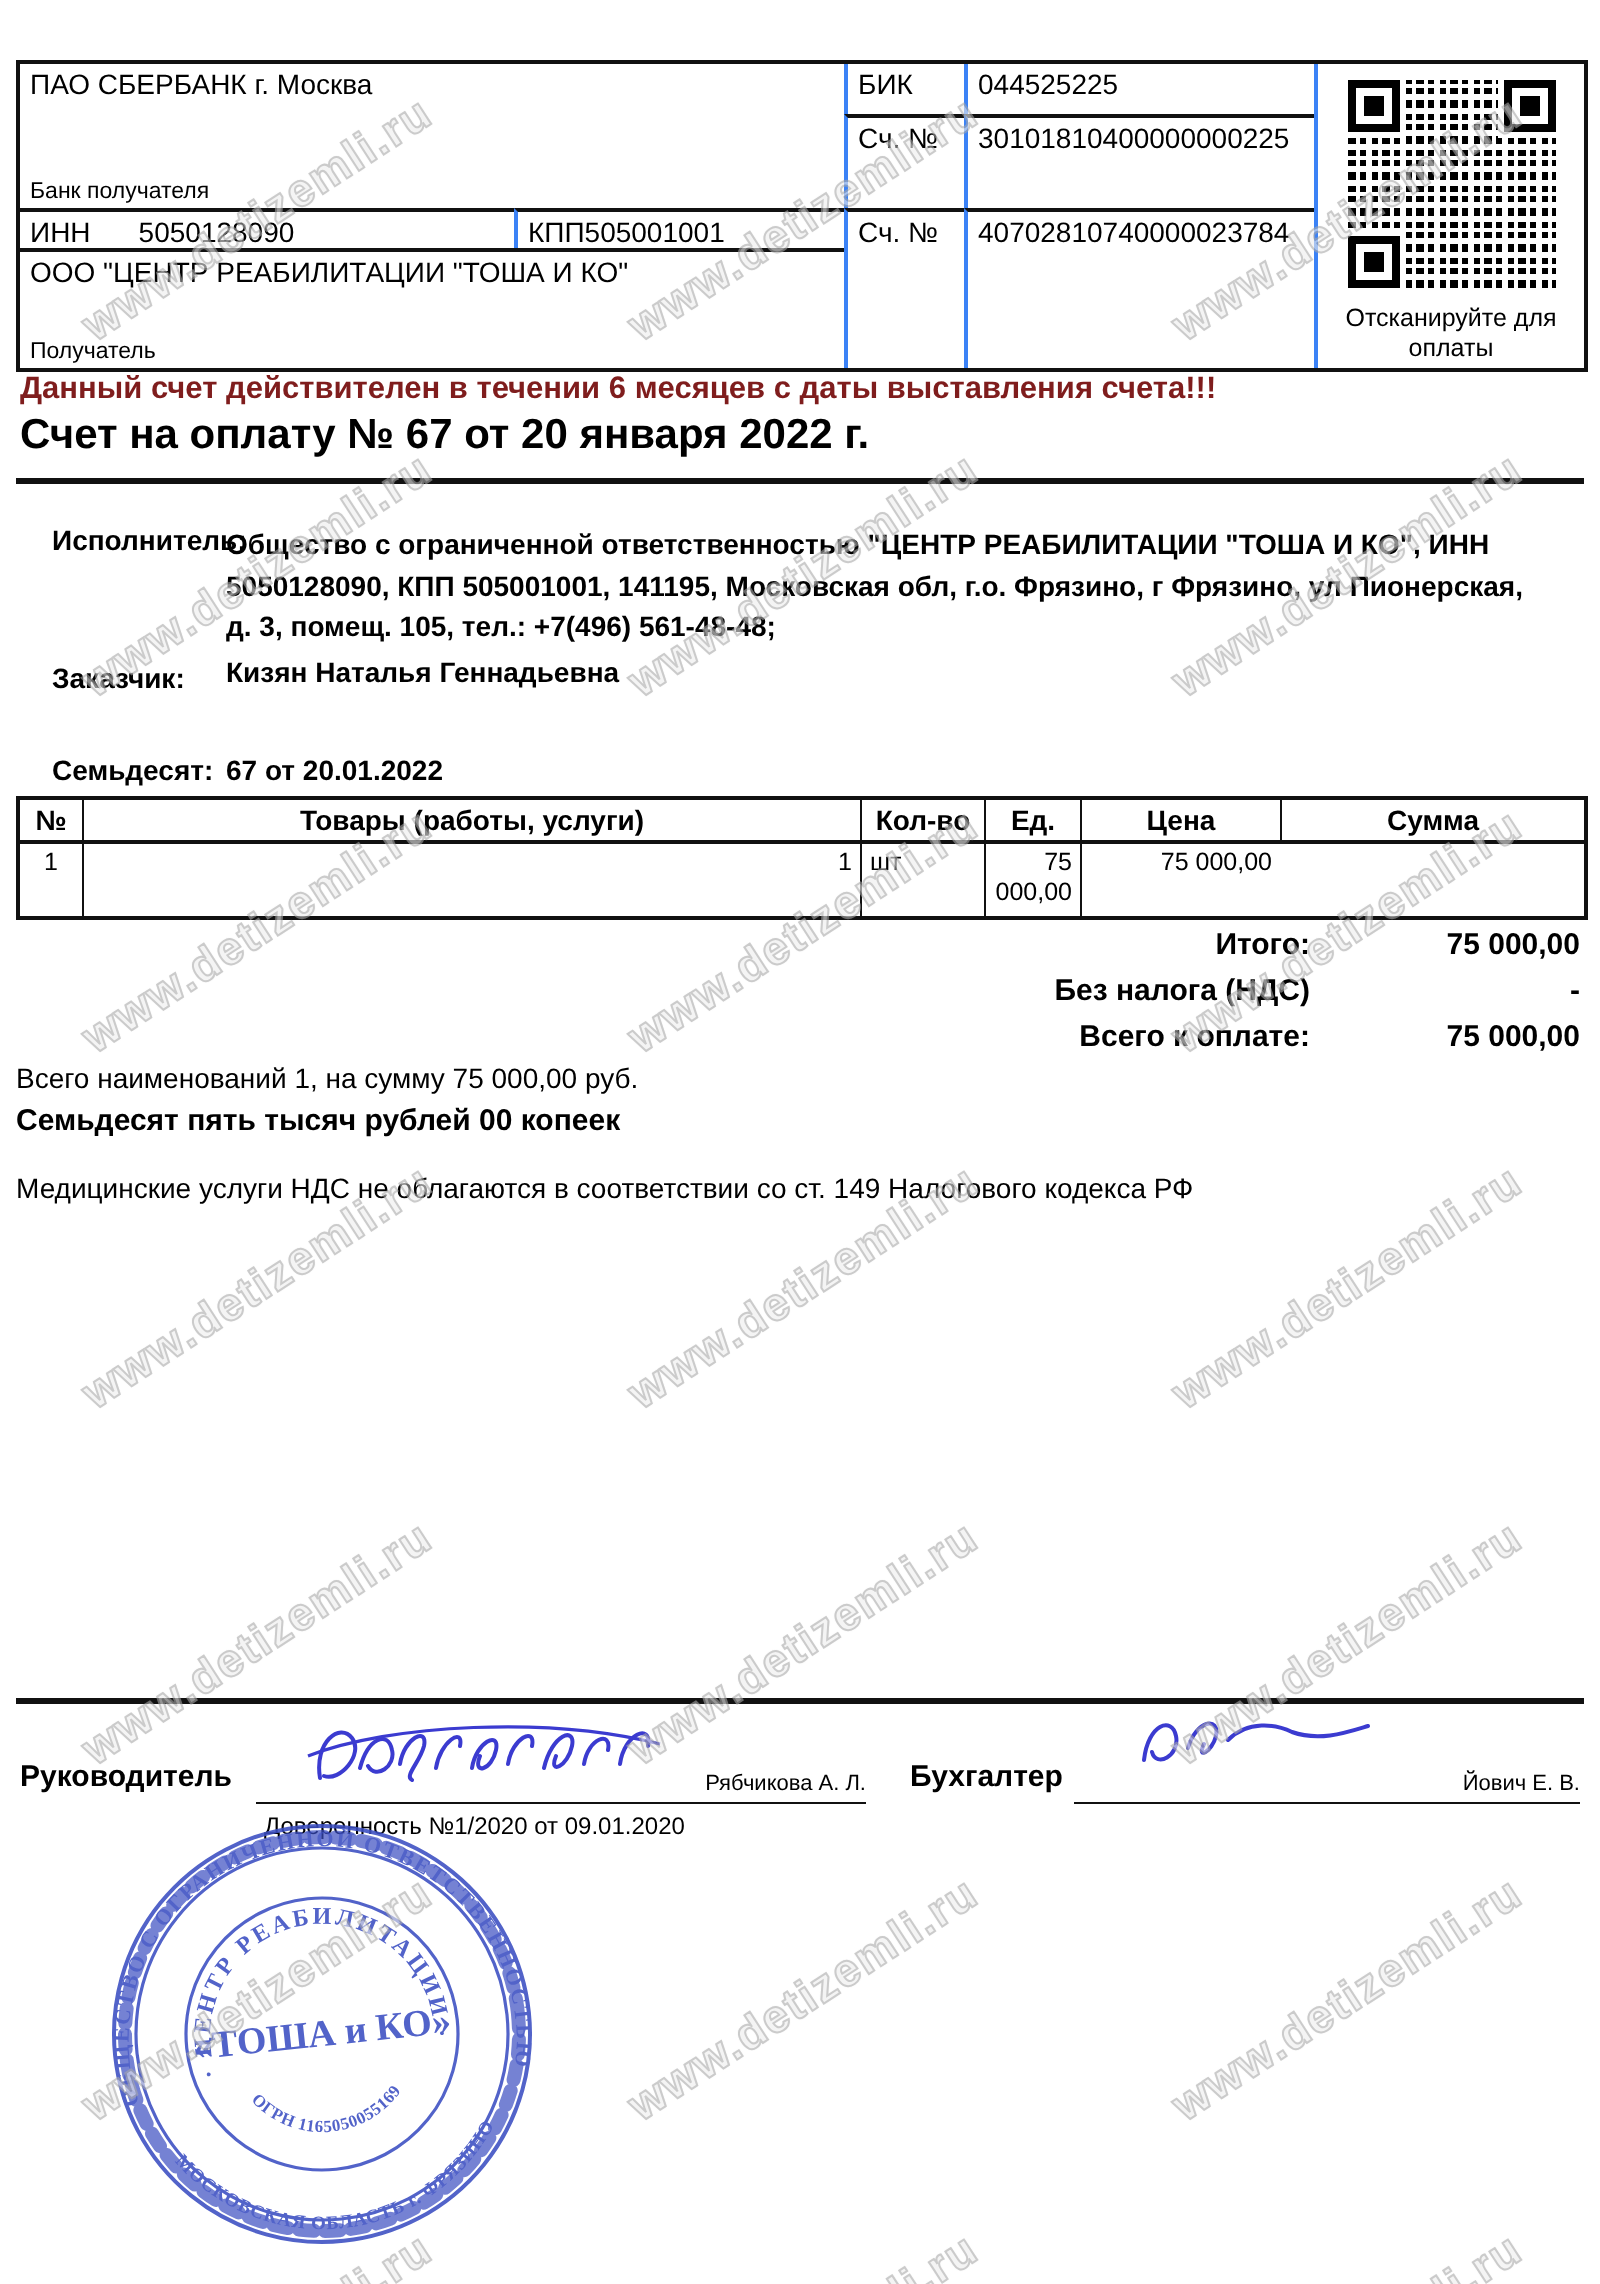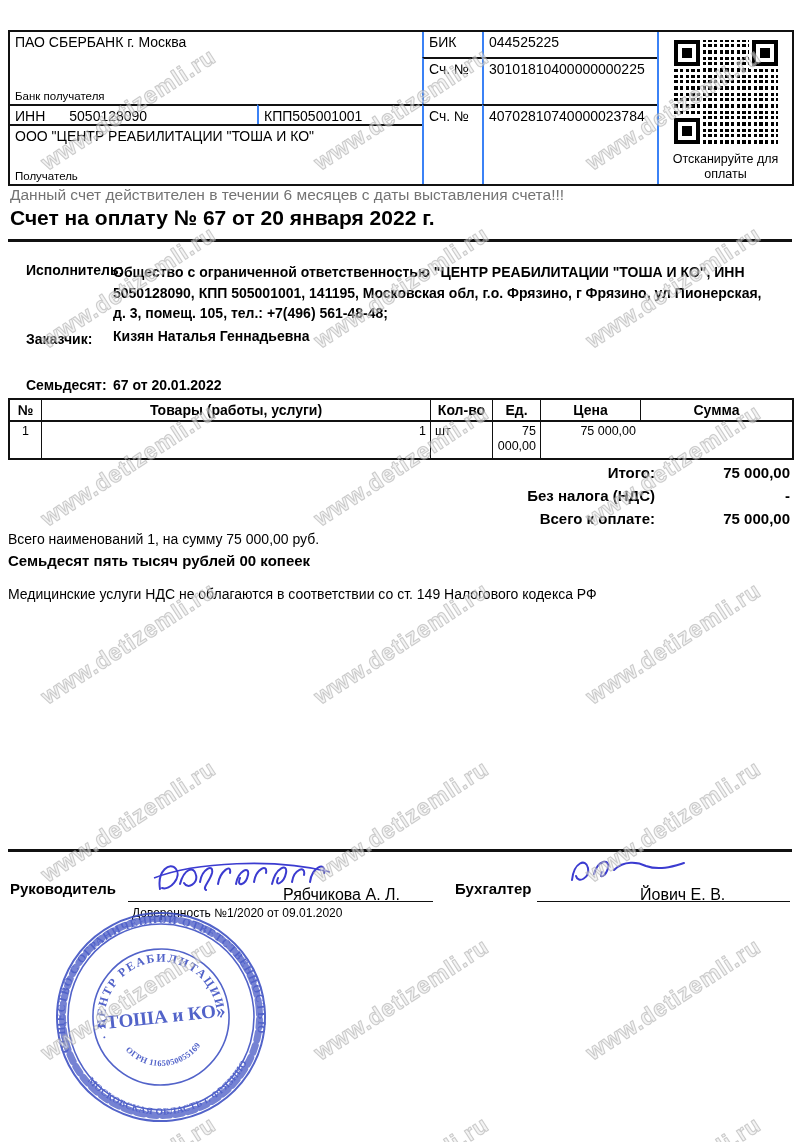--- a/index.html
+++ b/index.html
@@ -35,21 +35,21 @@
       repeating-linear-gradient(90deg,#000 0 4px,#fff 4px 6px,#000 6px 9px,#fff 9px 12px,#000 12px 15px,#fff 15px 17px),
       repeating-linear-gradient(0deg,#000 0 4px,#fff 4px 7px,#000 7px 10px,#fff 10px 12px,#000 12px 15px,#fff 15px 18px);
     background-blend-mode:lighten;}
   .qr-finder{position:absolute;width:18px;height:18px;border:4px solid #000;background:#fff;
     box-shadow:0 0 0 3px #fff;display:flex;align-items:center;justify-content:center;}
   .qr-finder>div{width:10px;height:10px;background:#000;}
   .qr-f-tl{left:4px;top:4px;} .qr-f-tr{right:4px;top:4px;} .qr-f-bl{left:4px;bottom:4px;}
   .qr-caption{font-size:12.5px;line-height:15px;width:112px;margin:1px auto;}
 
   
-  .warning{position:absolute;left:10px;top:186px;font-size:15.5px;font-weight:normal;color:#737373;z-index:2;}
+  .warning{position:absolute;left:10px;top:186px;font-size:15.5px;font-weight:bold;color:#7f1d1d;z-index:2;}
   .doc-title{position:absolute;left:10px;top:206px;font-size:21px;font-weight:bold;z-index:2;}
   .rule{position:absolute;left:8px;width:784px;height:3px;background:#111;z-index:2;}
   .rule1{top:239px;} .rule2{top:849px;}
 
   
   .p-label{position:absolute;left:26px;font-size:14px;z-index:2;font-weight:bold;}
   .p-value{position:absolute;left:113px;font-size:14px;font-weight:bold;z-index:2;}
   .executor-value{width:662px;line-height:20.5px;}
 
   
@@ -65,21 +65,21 @@
   .tot-label{position:absolute;left:330px;width:325px;text-align:right;font-size:15px;font-weight:bold;z-index:2;}
   .tot-value{position:absolute;left:650px;width:140px;text-align:right;font-size:15px;font-weight:bold;z-index:2;}
 
   
   .sum-line{position:absolute;left:8px;font-size:14px;z-index:2;}
   .sum-bold{font-weight:bold;font-size:15px;}
 
   
   .sig-label{position:absolute;font-size:15px;font-weight:bold;z-index:2;}
   .sig-line{position:absolute;border-top:1.5px solid #111;height:0;z-index:2;}
-  .sig-name{position:absolute;font-size:16px;text-align:left;z-index:2;}
+  .sig-name{position:absolute;font-size:11px;text-align:right;z-index:2;}
   .sig-small{position:absolute;font-size:12px;z-index:2;}
   .sig-svg{position:absolute;z-index:3;}
 
   
   .stamp{position:absolute;left:50px;top:906px;z-index:4;transform:rotate(-6deg);opacity:.88;}
   .stamp text{font-family:"Liberation Serif",serif;}
 </style>
 </head>
 <body>
 

